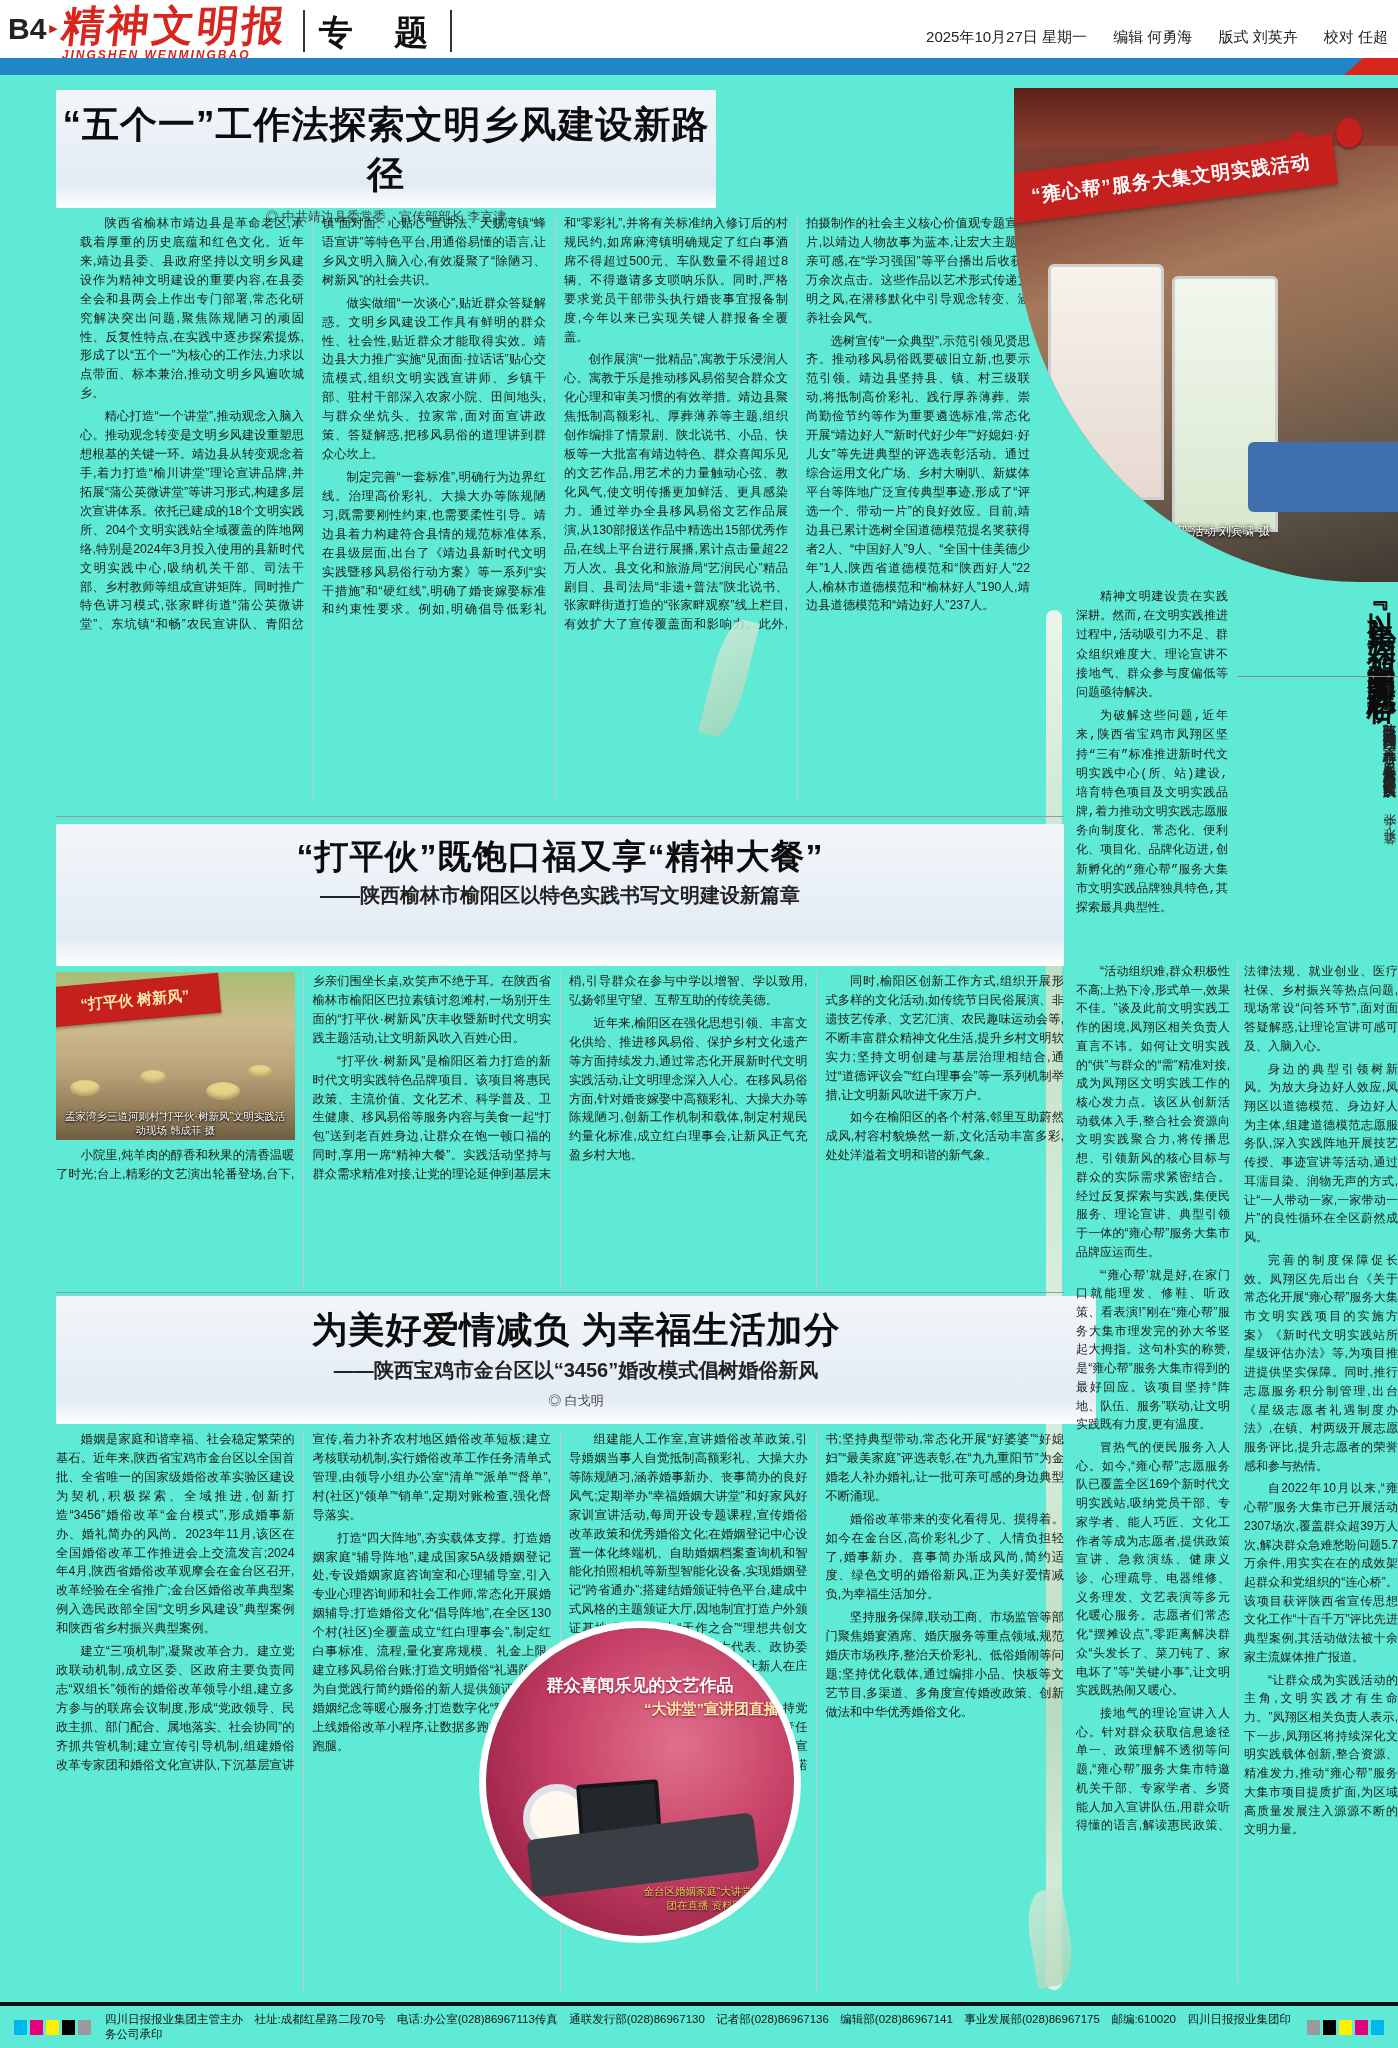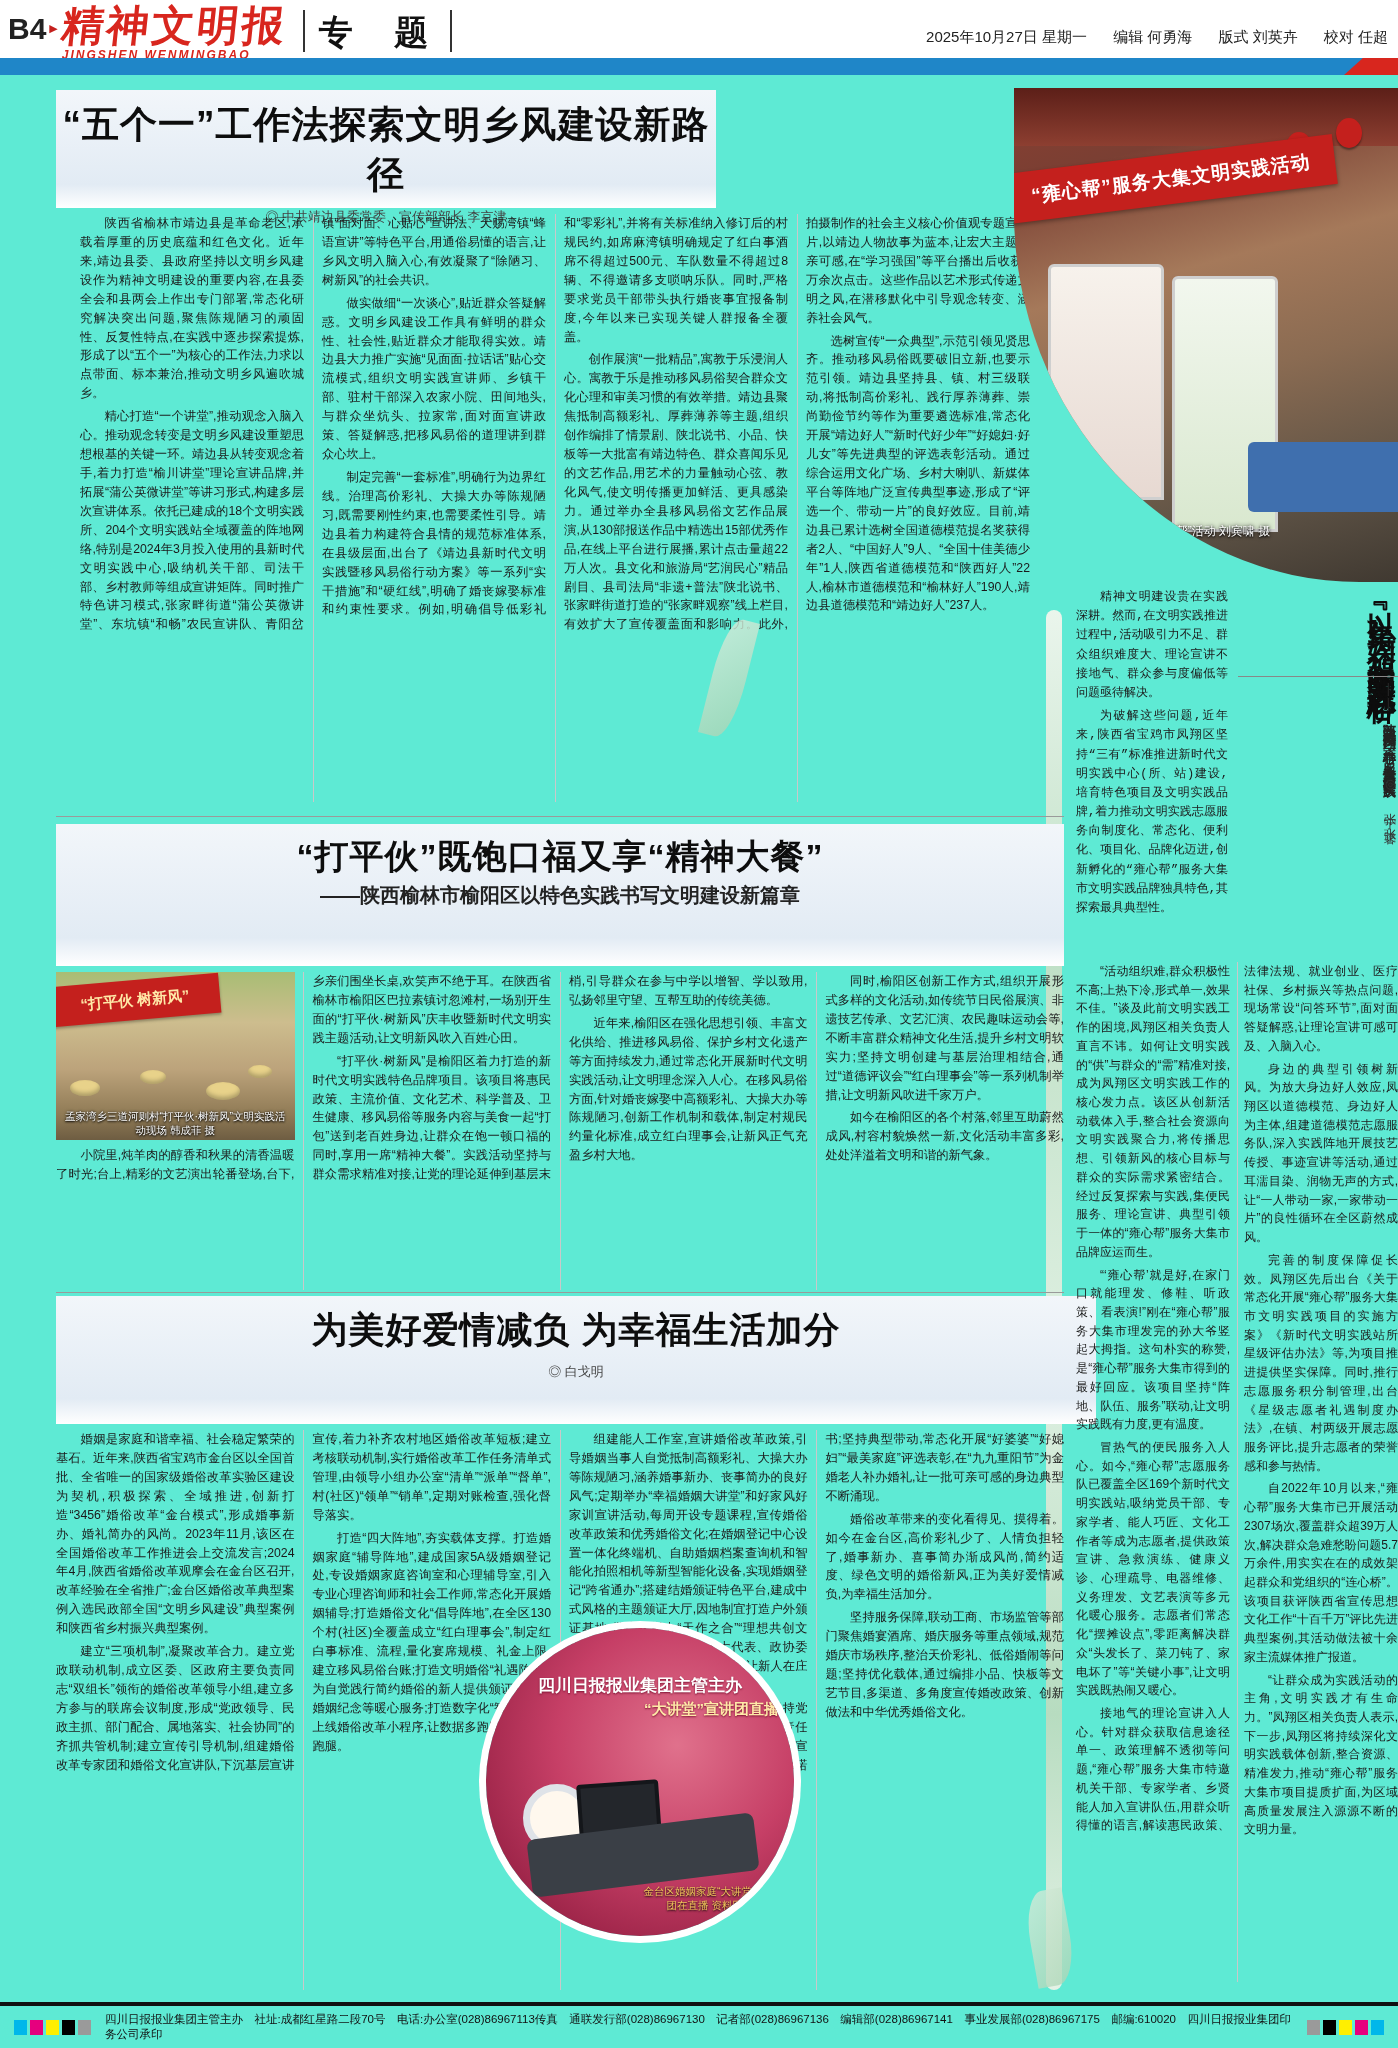--- a/index.html
+++ b/index.html
@@ -196,34 +196,35 @@
     <p>“打平伙·树新风”是榆阳区着力打造的新时代文明实践特色品牌项目。该项目将惠民政策、主流价值、文化艺术、科学普及、卫生健康、移风易俗等服务内容与美食一起“打包”送到老百姓身边,让群众在饱一顿口福的同时,享用一席“精神大餐”。实践活动坚持与群众需求精准对接,让党的理论延伸到基层末梢,引导群众在参与中学以增智、学以致用,弘扬邻里守望、互帮互助的传统美德。</p>
     <p>近年来,榆阳区在强化思想引领、丰富文化供给、推进移风易俗、保护乡村文化遗产等方面持续发力,通过常态化开展新时代文明实践活动,让文明理念深入人心。在移风易俗方面,针对婚丧嫁娶中高额彩礼、大操大办等陈规陋习,创新工作机制和载体,制定村规民约量化标准,成立红白理事会,让新风正气充盈乡村大地。</p>
     <p>同时,榆阳区创新工作方式,组织开展形式多样的文化活动,如传统节日民俗展演、非遗技艺传承、文艺汇演、农民趣味运动会等,不断丰富群众精神文化生活,提升乡村文明软实力;坚持文明创建与基层治理相结合,通过“道德评议会”“红白理事会”等一系列机制举措,让文明新风吹进千家万户。</p>
     <p>如今在榆阳区的各个村落,邻里互助蔚然成风,村容村貌焕然一新,文化活动丰富多彩,处处洋溢着文明和谐的新气象。</p>
   </div>
 
   <div class="h-rule" style="top:1292px;"></div>
 
   <div class="art-header a3-header">
     <div class="headline">为美好爱情减负  为幸福生活加分</div>
+    <div class="subhead">——陕西宝鸡市金台区以“3456”婚改模式倡树婚俗新风</div>
     <div class="byline">◎ 白戈明</div>
   </div>
   <div class="body-cols a3-body">
     <p>婚姻是家庭和谐幸福、社会稳定繁荣的基石。近年来,陕西省宝鸡市金台区以全国首批、全省唯一的国家级婚俗改革实验区建设为契机,积极探索、全域推进,创新打造“3456”婚俗改革“金台模式”,形成婚事新办、婚礼简办的风尚。2023年11月,该区在全国婚俗改革工作推进会上交流发言;2024年4月,陕西省婚俗改革观摩会在金台区召开,改革经验在全省推广;金台区婚俗改革典型案例入选民政部全国“文明乡风建设”典型案例和陕西省乡村振兴典型案例。</p>
     <p>建立“三项机制”,凝聚改革合力。建立党政联动机制,成立区委、区政府主要负责同志“双组长”领衔的婚俗改革领导小组,建立多方参与的联席会议制度,形成“党政领导、民政主抓、部门配合、属地落实、社会协同”的齐抓共管机制;建立宣传引导机制,组建婚俗改革专家团和婚俗文化宣讲队,下沉基层宣讲宣传,着力补齐农村地区婚俗改革短板;建立考核联动机制,实行婚俗改革工作任务清单式管理,由领导小组办公室“清单”“派单”“督单”,村(社区)“领单”“销单”,定期对账检查,强化督导落实。</p>
     <p>打造“四大阵地”,夯实载体支撑。打造婚姻家庭“辅导阵地”,建成国家5A级婚姻登记处,专设婚姻家庭咨询室和心理辅导室,引入专业心理咨询师和社会工作师,常态化开展婚姻辅导;打造婚俗文化“倡导阵地”,在全区130个村(社区)全覆盖成立“红白理事会”,制定红白事标准、流程,量化宴席规模、礼金上限,建立移风易俗台账;打造文明婚俗“礼遇阵地”,为自觉践行简约婚俗的新人提供颁证礼遇、婚姻纪念等暖心服务;打造数字化“智慧阵地”,上线婚俗改革小程序,让数据多跑路、群众少跑腿。</p>
     <p>组建能人工作室,宣讲婚俗改革政策,引导婚姻当事人自觉抵制高额彩礼、大操大办等陈规陋习,涵养婚事新办、丧事简办的良好风气;定期举办“幸福婚姻大讲堂”和好家风好家训宣讲活动,每周开设专题课程,宣传婚俗改革政策和优秀婚俗文化;在婚姻登记中心设置一体化终端机、自助婚姻档案查询机和智能化拍照相机等新型智能化设备,实现婚姻登记“跨省通办”;搭建结婚颁证特色平台,建成中式风格的主题颁证大厅,因地制宜打造户外颁证基地,常态化举办“天作之合”“理想共创文化”等主题颁证活动,邀请人大代表、政协委员、道德模范等担任特邀颁证员,让新人在庄重的仪式中感悟婚姻家庭责任。</p>
     <p>坚持“六维发力”,推进移风易俗。坚持党建引领,将婚俗改革纳入基层党建工作责任制,区委、镇街、村(社区)党组织书记带头宣讲婚俗新风,党员干部带头签订移风易俗承诺书;坚持典型带动,常态化开展“好婆婆”“好媳妇”“最美家庭”评选表彰,在“九九重阳节”为金婚老人补办婚礼,让一批可亲可感的身边典型不断涌现。</p>
     <p>婚俗改革带来的变化看得见、摸得着。如今在金台区,高价彩礼少了、人情负担轻了,婚事新办、喜事简办渐成风尚,简约适度、绿色文明的婚俗新风,正为美好爱情减负,为幸福生活加分。</p>
     <p>坚持服务保障,联动工商、市场监管等部门聚焦婚宴酒席、婚庆服务等重点领域,规范婚庆市场秩序,整治天价彩礼、低俗婚闹等问题;坚持优化载体,通过编排小品、快板等文艺节目,多渠道、多角度宣传婚改政策、创新做法和中华优秀婚俗文化。</p>
   </div>
 
   <div class="photo3">
-    <div class="p3-line1">四川日报报业集团主管主办</div>
+    <div class="p3-line1">群众喜闻乐见的文艺作品</div>
     <div class="p3-line2">“大讲堂”宣讲团直播间</div>
     <div class="p3-ring"></div>
     <div class="p3-monitor"></div>
     <div class="p3-desk"></div>
     <div class="p3-caption">金台区婚姻家庭“大讲堂”宣讲团在直播 资料图片</div>
   </div>
 
   <div class="sidebar">
     <div class="sb-head">
       <div class="sb-intro">

